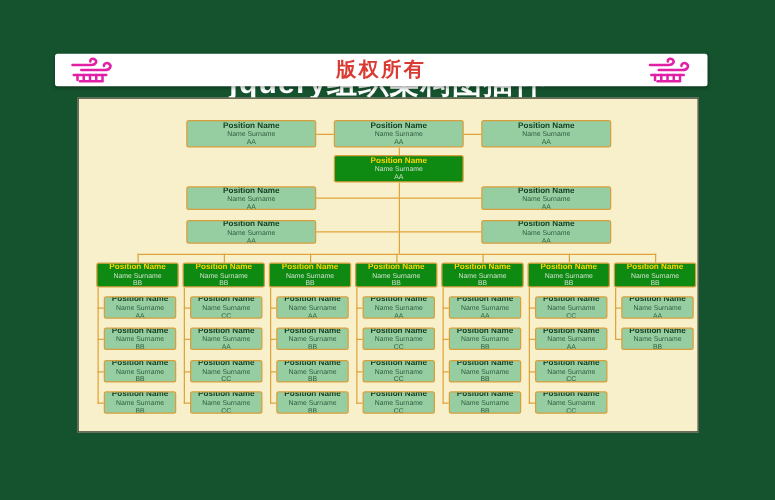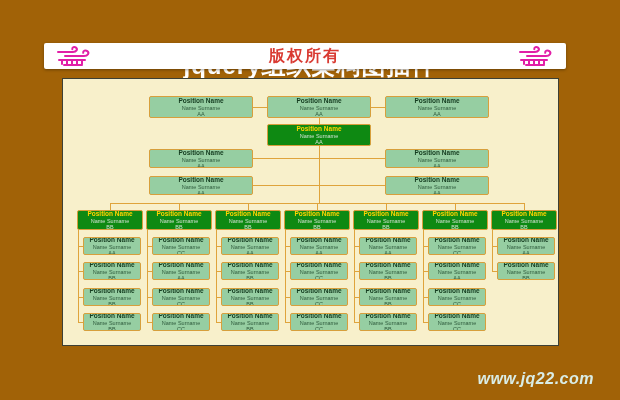--- a/index.html
+++ b/index.html
@@ -1,16 +1,16 @@
 <!DOCTYPE html>
 <html><head>
 <meta charset="utf-8">
 <style>
   html,body{margin:0;padding:0;background:#0E7E71;}
-  .stage{position:relative;width:620px;height:400px;background:#a16207;overflow:hidden;
+  .stage{position:relative;width:620px;height:400px;background:#14532d;overflow:hidden;
          font-family:"Liberation Sans", sans-serif;}
   
   .page-title{position:absolute;top:50px;left:0;width:100%;text-align:center;z-index:1;
               color:#ffffff;font-weight:bold;font-size:24px;letter-spacing:1px;}
   
   .banner{position:absolute;left:44px;top:43px;width:522px;height:26px;background:#ffffff;
           z-index:3;display:flex;align-items:center;justify-content:space-between;
           padding:0 12px;box-sizing:border-box;border-radius:2px;
           box-shadow:0 1px 3px rgba(0,0,0,.35);}
   .banner-text{color:#D93A32;font-size:16px;font-weight:bold;letter-spacing:2px;}
@@ -313,15 +313,14 @@
         <span class="c">AA</span>
       </div>
       <div class="conn" style="left: 429px; top: 192px; width: 5px; height: 1px;"></div>
       <div class="obox light" style="left: 434px; top: 183px; width: 58px; height: 18px;">
         <span class="t">Position Name</span>
         <span class="n">Name Surname</span>
         <span class="c">BB</span>
       </div>
     </div>
 
-  <div class="watermark">www.jq22.com</div>
 
 </div>
 
 </body></html>

